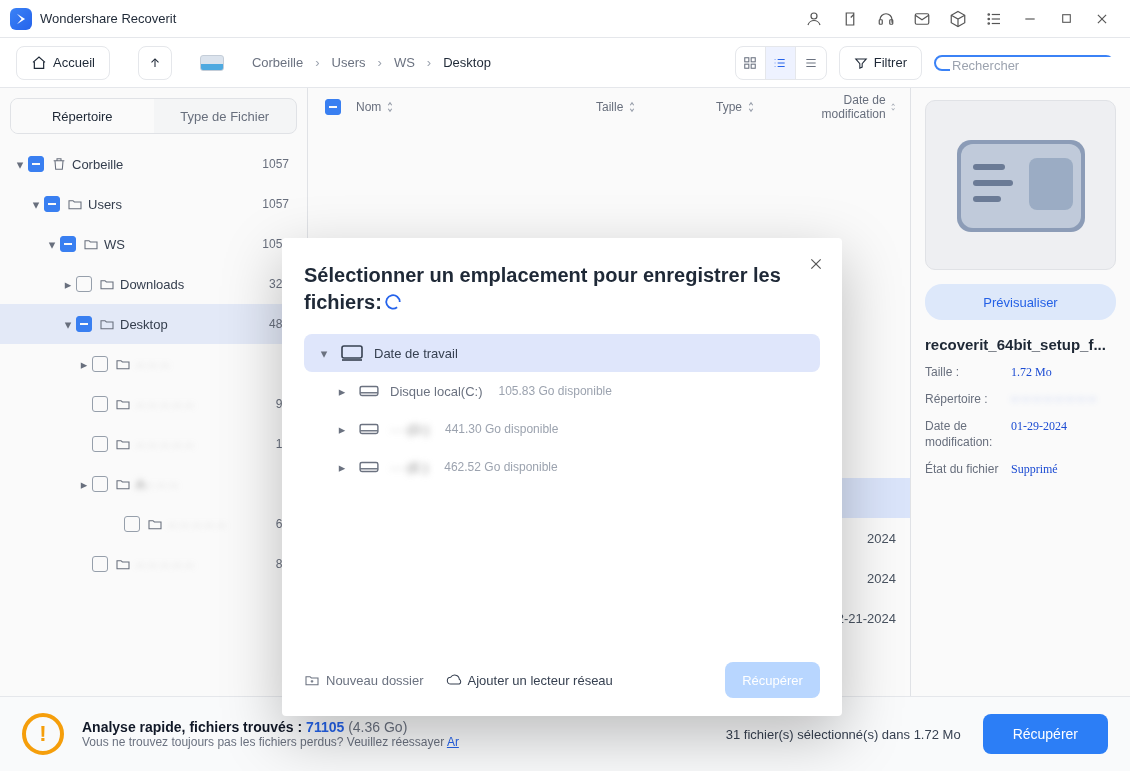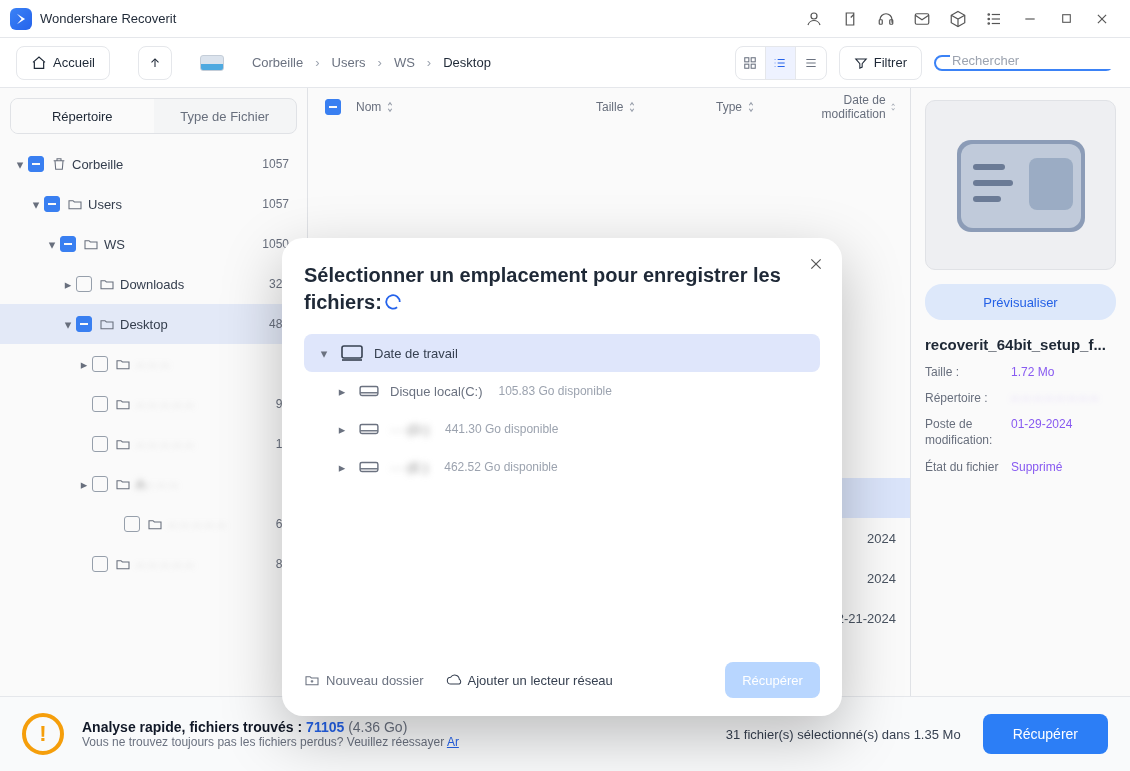--- a/index.html
+++ b/index.html
@@ -61,21 +61,21 @@
   .chev { color: #9ca3af; }
   .toolbar-right { margin-left: auto; display: flex; align-items: center; gap: 12px; }
   .view-seg {
     display:flex; border:1px solid var(--border); border-radius:8px; overflow:hidden;
   }
   .view-seg .seg { width:30px; height:32px; display:flex; align-items:center; justify-content:center; border-right:1px solid var(--border); color:#6b7280; position:relative; }
   .view-seg .seg:last-child { border-right:0; }
   .view-seg .seg.active { background:#eef2ff; color:#2563eb; }
   .search {
     width:180px; height:16px; border:2px solid #3b82f6; border-radius:8px;
-    display:flex; align-items:flex-end; gap:6px; padding:0 8px; color:#6b7280;
+    display:flex; align-items:flex-start; gap:6px; padding:0 8px; color:#6b7280;
   }
   .search input { flex:1; border:0; outline:0; font-size:13px; color:var(--text); }
   .search input::placeholder { color:#9ca3af; }
 
   
   .body { position:relative; display:flex; height: 608px; }
   
   .sidebar { width:308px; border-right:1px solid var(--border); display:flex; flex-direction:column; }
   .side-tabs {
     display:flex; margin:10px; border:1px solid var(--border); border-radius:8px; overflow:hidden;
@@ -136,21 +136,21 @@
     width:100%; height:170px; border:1px solid var(--border); border-radius:10px;
     background: #f3f4f7; display:flex; align-items:center; justify-content:center;
   }
   .pv-btn {
     margin-top:14px; height:36px; border-radius:17px; background:#e2edff; color:#2563eb;
     display:flex; align-items:center; justify-content:center; font-weight:500; cursor:pointer;
   }
   .pv-name { margin-top:16px; font-weight:600; font-size:15px; overflow:hidden; text-overflow:ellipsis; white-space:nowrap; }
   .pv-row { display:flex; margin-top:12px; font-size:12px; }
   .pv-row .k { width:86px; color:var(--text-muted); }
-  .pv-row .v { flex:1; color:#8b5cf6; }
+  .pv-row .v { flex:1; color:#1d4ed8;font-family:Liberation Serif, serif; }
   .pv-row .v.blurred { filter:blur(3px); }
 
   
   .footer {
     height:75px; border-top:1px solid var(--border); background:var(--footer-bg);
     display:flex; align-items:center; padding:0 22px; gap:18px;
   }
   .warn-ico { width:42px; height:42px; border:4px solid #f59e0b; border-radius:50%; display:flex; align-items:center; justify-content:center; color:#f59e0b; font-weight:700; font-size:22px; }
   .foot-text .line1 { font-size:14px; font-weight:700; color:#111827; }
   .foot-text .line1 .num { color:#2563eb; }
@@ -163,21 +163,21 @@
     height:40px; padding:0 30px; border-radius:8px; background:#2c7ef6; color:#fff;
     display:flex; align-items:center; justify-content:center; font-weight:500; font-size:14px; cursor:pointer; border:0;
   }
 
   
   .modal-backdrop {
     position:absolute; inset:0; background:rgba(0,0,0,0.02);
   }
   .modal {
     position:absolute; left:282px; top:150px; width:560px; height:478px;
-    background:#fff; border-radius:21px; box-shadow:0 20px 60px rgba(0,0,0,0.25);
+    background:#fff; border-radius:4px; box-shadow:0 20px 60px rgba(0,0,0,0.25);
     display:flex; flex-direction:column; padding: 20px 22px 18px;
   }
   .modal-close { position:absolute; top:14px; right:14px; width:24px; height:24px; display:flex; align-items:center; justify-content:center; color:#555; cursor:pointer; }
   .modal h2 { margin:4px 0 0; font-size:20px; font-weight:600; line-height:1.35; }
   .modal h2 .spin { display:inline-flex; vertical-align:-2px; margin-left:2px; }
   .loc-list {
     margin-top:18px; border-radius:10px; background:#fff; flex:1;
   }
   .loc-row {
     height:38px; display:flex; align-items:center; gap:10px; padding:0 14px; border-radius:8px;
@@ -575,21 +575,21 @@
     <div class="pv-name">recoverit_64bit_setup_f...</div>
     <div class="pv-row">
         <span class="k">Taille :</span>
         <span class="v">1.72 Mo</span>
       </div>
     <div class="pv-row">
         <span class="k">Répertoire :</span>
         <span class="v blurred">·· ·· ·· ·· ·· ·· ·· ··</span>
       </div>
     <div class="pv-row">
-        <span class="k" style="line-height:1.3">Poste de modification:</span>
+        <span class="k" style="line-height:1.3">Date de modification:</span>
         <span class="v">01-29-2024</span>
       </div>
     <div class="pv-row">
         <span class="k">État du fichier</span>
         <span class="v">Supprimé</span>
       </div>
   </div>
 
   <div class="modal-backdrop"></div>
   <div class="modal">
@@ -670,16 +670,16 @@
   <div class="warn-ico">!</div>
   <div class="foot-text">
     <div class="line1">
       <span>Analyse rapide, fichiers trouvés : </span><span class="num">71105</span><span class="sz"> (4.36 Go)</span>
     </div>
     <div class="line2">
       <span>Vous ne trouvez toujours pas les fichiers perdus? Veuillez réessayer </span><a href="#">Ar</a>
     </div>
   </div>
   <div class="foot-right">
-    <span class="selected-info">31 fichier(s) sélectionné(s) dans 1.35 Mo</span>
+    <span class="selected-info">31 fichier(s) sélectionné(s) dans 1.72 Mo</span>
     <button class="btn-primary">Récupérer</button>
   </div>
 </div>
 
 </body></html>

